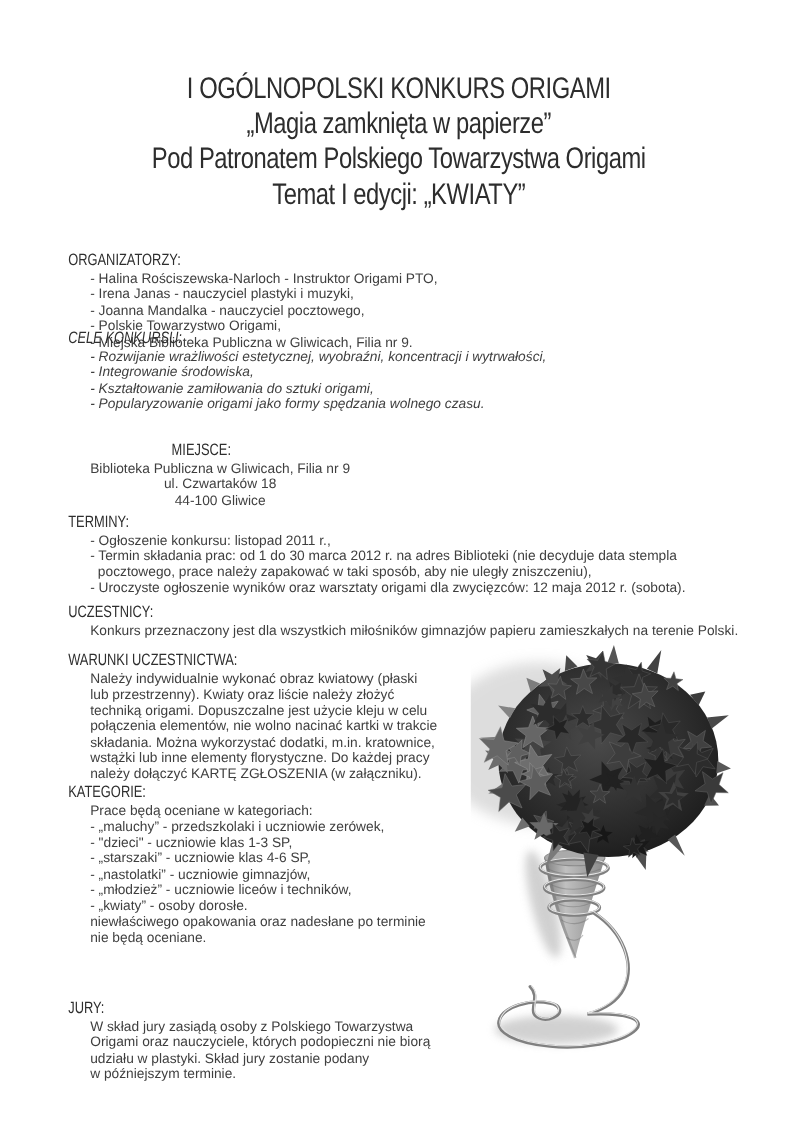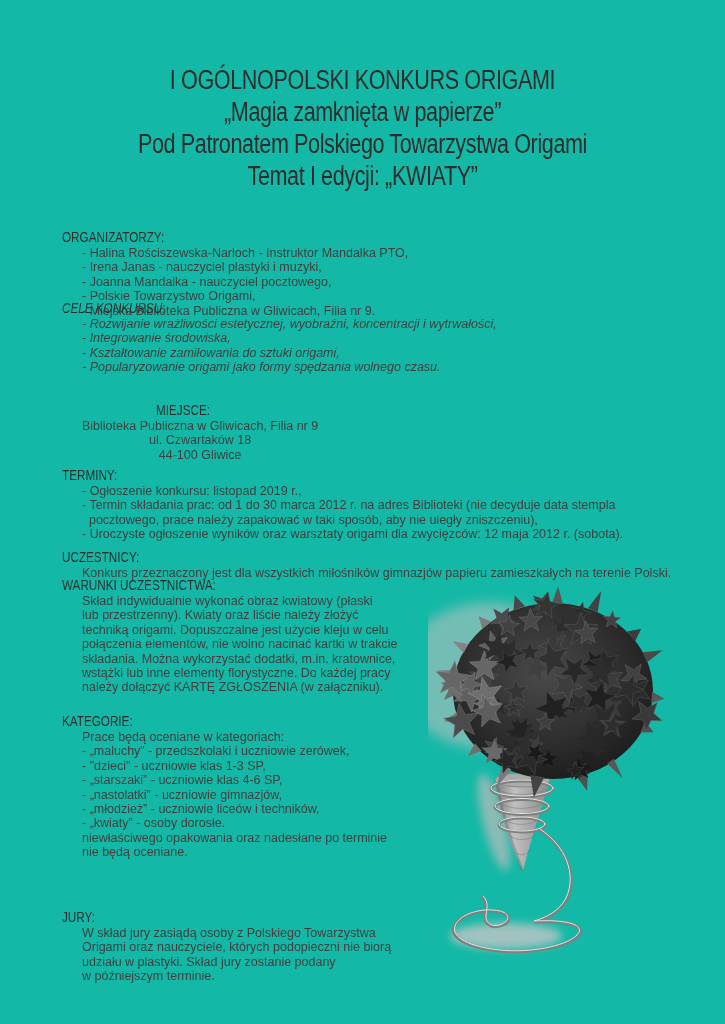--- a/index.html
+++ b/index.html
@@ -1,18 +1,18 @@
 <!DOCTYPE html>
 <html lang="pl"><head>
 <meta charset="utf-8">
 <style>
   html,body { margin:0; padding:0; background:#e8e8e8; }
   .page {
     position:relative; width:725px; height:1024px; margin:0 auto;
-    background:#14b8a6; overflow:hidden;
+    background:#ffffff; overflow:hidden;
     font-family:"Liberation Sans","DejaVu Sans",sans-serif;
     color:#3f3f3f;
   }
   
   .title-block {
     position:absolute; top:64px; left:0; width:725px;
     text-align:center;
     transform:scaleX(0.80); transform-origin:center top;
     color:#2d2d2d;
   }
@@ -47,21 +47,21 @@
   <div class="title-block">
       <div>I OGÓLNOPOLSKI KONKURS ORIGAMI</div>
       <div>„Magia zamknięta w papierze”</div>
       <div>Pod Patronatem Polskiego Towarzystwa Origami</div>
       <div>Temat I edycji: „KWIATY”</div>
     </div>
 
   <div class="section" style="top:228px;">
     <div class="heading">ORGANIZATORZY:</div>
     <div class="lines">
-        <div>- Halina Rościszewska-Narloch - Instruktor Mandalka PTO,</div>
+        <div>- Halina Rościszewska-Narloch - Instruktor Origami PTO,</div>
         <div>- Irena Janas - nauczyciel plastyki i muzyki,</div>
         <div>- Joanna Mandalka - nauczyciel pocztowego,</div>
         <div>- Polskie Towarzystwo Origami,</div>
         <div>- Miejska Biblioteka Publiczna w Gliwicach, Filia nr 9.</div>
       </div>
   </div>
 
   <div class="section" style="top:299px;font-style:italic;">
     <div class="heading">CELE KONKURSU:</div>
     <div class="lines">
@@ -77,38 +77,38 @@
     <div class="lines">
         <div>Biblioteka Publiczna w Gliwicach, Filia nr 9</div>
         <div>ul. Czwartaków 18</div>
         <div>44-100 Gliwice</div>
       </div>
   </div>
 
   <div class="section" style="top:466px;">
     <div class="heading">TERMINY:</div>
     <div class="lines">
-        <div>- Ogłoszenie konkursu: listopad 2019 r.,</div>
+        <div>- Ogłoszenie konkursu: listopad 2011 r.,</div>
         <div>- Termin składania prac: od 1 do 30 marca 2012 r. na adres Biblioteki (nie decyduje data stempla</div>
         <div>  pocztowego, prace należy zapakować w taki sposób, aby nie uległy zniszczeniu),</div>
         <div>- Uroczyste ogłoszenie wyników oraz warsztaty origami dla zwycięzców: 12 maja 2012 r. (sobota).</div>
       </div>
   </div>
 
   <div class="section" style="top:548px;">
     <div class="heading">UCZESTNICY:</div>
     <div class="lines">
         <div>Konkurs przeznaczony jest dla wszystkich miłośników gimnazjów papieru zamieszkałych na terenie Polski.</div>
       </div>
   </div>
 
-  <div class="section" style="top:576px; width:375px;">
+  <div class="section" style="top:592px; width:375px;">
     <div class="heading">WARUNKI UCZESTNICTWA:</div>
     <div class="lines">
-        <div>Skład indywidualnie wykonać obraz kwiatowy (płaski</div>
+        <div>Należy indywidualnie wykonać obraz kwiatowy (płaski</div>
         <div>lub przestrzenny). Kwiaty oraz liście należy złożyć</div>
         <div>techniką origami. Dopuszczalne jest użycie kleju w celu</div>
         <div>połączenia elementów, nie wolno nacinać kartki w trakcie</div>
         <div>składania. Można wykorzystać dodatki, m.in. kratownice,</div>
         <div>wstążki lub inne elementy florystyczne. Do każdej pracy</div>
         <div>należy dołączyć KARTĘ ZGŁOSZENIA (w załączniku).</div>
       </div>
   </div>
 
   <div class="section" style="top:712px; width:385px;">

